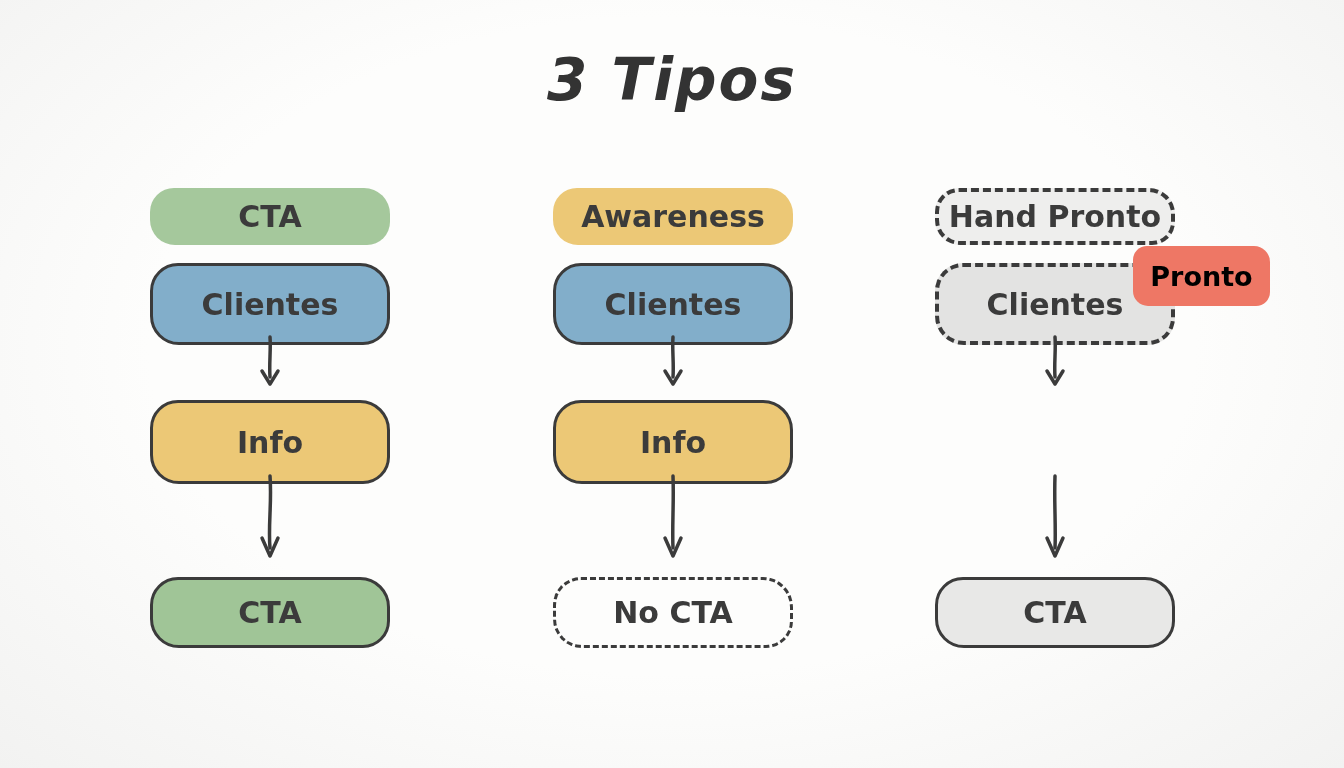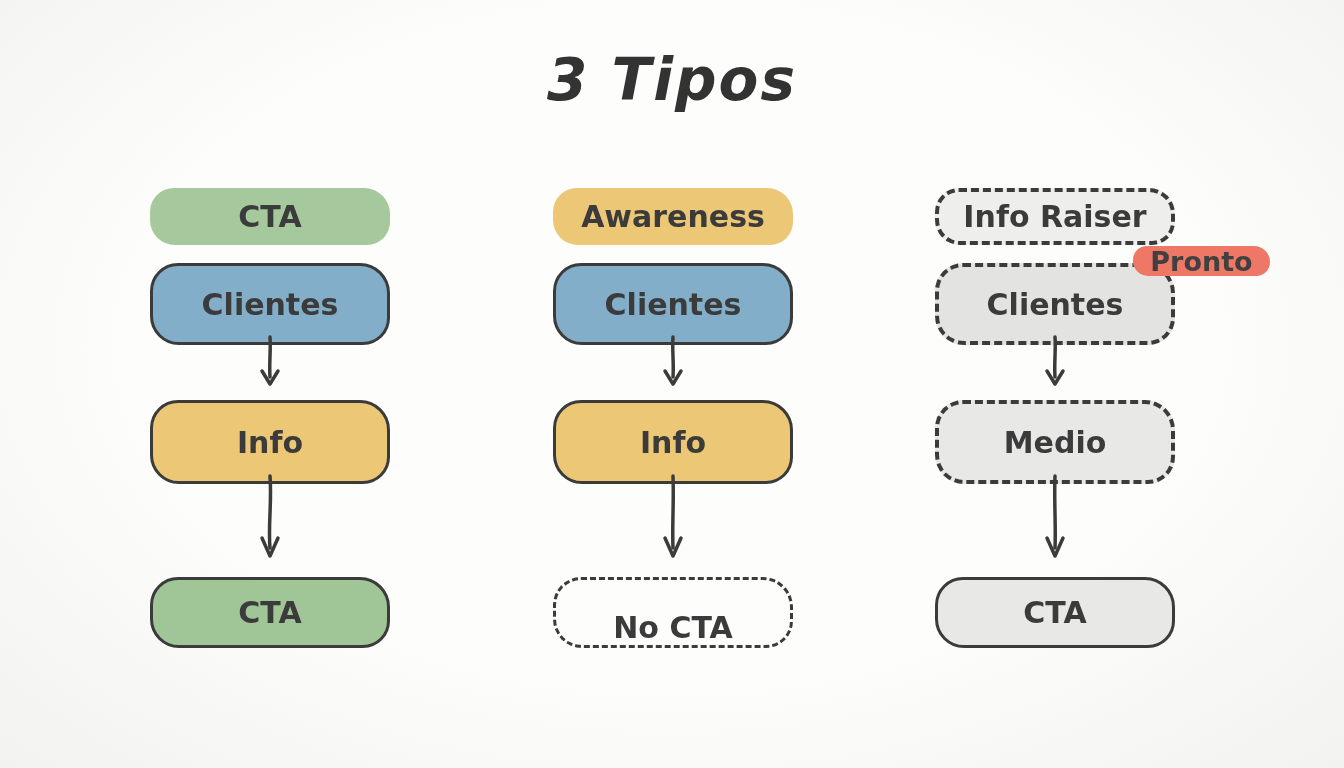--- a/index.html
+++ b/index.html
@@ -51,21 +51,21 @@
     padding:0 6px;
     white-space:nowrap;
   }
   .r1{top:0;height:57px;border-radius:24px 26px 23px 25px;}
   .r2{top:75px;height:82px;}
   .r3{top:212px;height:84px;}
   .r4{top:389px;height:71px;}
   .plain{border:none;}
   .solid{border:3.5px solid var(--ink);}
   .dashed{border:4px dashed var(--ink);}
-  .dashed-thin{border:3.5px dashed var(--ink);align-items:flex-end;}
+  .dashed-thin{border:3.5px dashed var(--ink);}
   .fill-green{background:#a5c89c;}
   .fill-green-2{background:#a0c597;}
   .fill-blue{background:#82aeca;}
   .fill-yellow{background:#ecc876;}
   .fill-white{background:#fdfdfc;}
   .fill-gray-1{background:#eeeeed;}
   .fill-gray-2{background:#e3e3e2;}
   .fill-gray-3{background:#e8e8e7;}
   .arrow{
     position:absolute;
@@ -73,29 +73,29 @@
     transform:translateX(-50%);
   }
   .a1{top:147px;}
   .a2{top:286px;}
   .arrow svg{display:block;}
   .badge{
     position:absolute;
     left:198px;
     top:58px;
     width:137px;
-    height:30px;
+    height:60px;
     background:#ee7765;
     border-radius:14px 16px 14px 15px;
     display:flex;
     align-items:center;
     justify-content:center;
     font-size:27px;
     font-weight:bold;
-    color:#404040;
+    color:#000000;
     z-index:5;
   }
 </style>
 </head>
 <body>
 
 <div class="stage">
 
   <h1 class="title">3 Tipos</h1>
 
@@ -148,36 +148,33 @@
         <path d="M5 64 L13 82 M21 64 L13 82" stroke="#3b3b3b" stroke-width="3.5" stroke-linecap="round"></path>
       </svg>
     </div>
     <div class="box r4 dashed-thin fill-white">
       <span>No CTA</span>
     </div>
   </div>
 
   <div class="col col3">
     <div class="box r1 dashed fill-gray-1">
-      <span>Info Raiser</span>
+      <span>Hand Pronto</span>
     </div>
     <div class="badge">
       <span>Pronto</span>
     </div>
     <div class="box r2 dashed fill-gray-2">
       <span>Clientes</span>
     </div>
     <div class="arrow a1">
       <svg width="26" height="56" viewBox="0 0 26 56" fill="none">
         <path d="M13 2 C14 15 12 28 13 42" stroke="#3b3b3b" stroke-width="3.5" stroke-linecap="round"></path>
         <path d="M5 36 L13 49 M21 36 L13 49" stroke="#3b3b3b" stroke-width="3.5" stroke-linecap="round"></path>
       </svg>
-    </div>
-    <div class="box r3 dashed fill-gray-3">
-      <span>Medio</span>
     </div>
     <div class="arrow a2">
       <svg width="26" height="90" viewBox="0 0 26 90" fill="none">
         <path d="M13 2 C12 28 14 52 13 74" stroke="#3b3b3b" stroke-width="3.5" stroke-linecap="round"></path>
         <path d="M5 64 L13 82 M21 64 L13 82" stroke="#3b3b3b" stroke-width="3.5" stroke-linecap="round"></path>
       </svg>
     </div>
     <div class="box r4 solid fill-gray-3">
       <span>CTA</span>
     </div>

